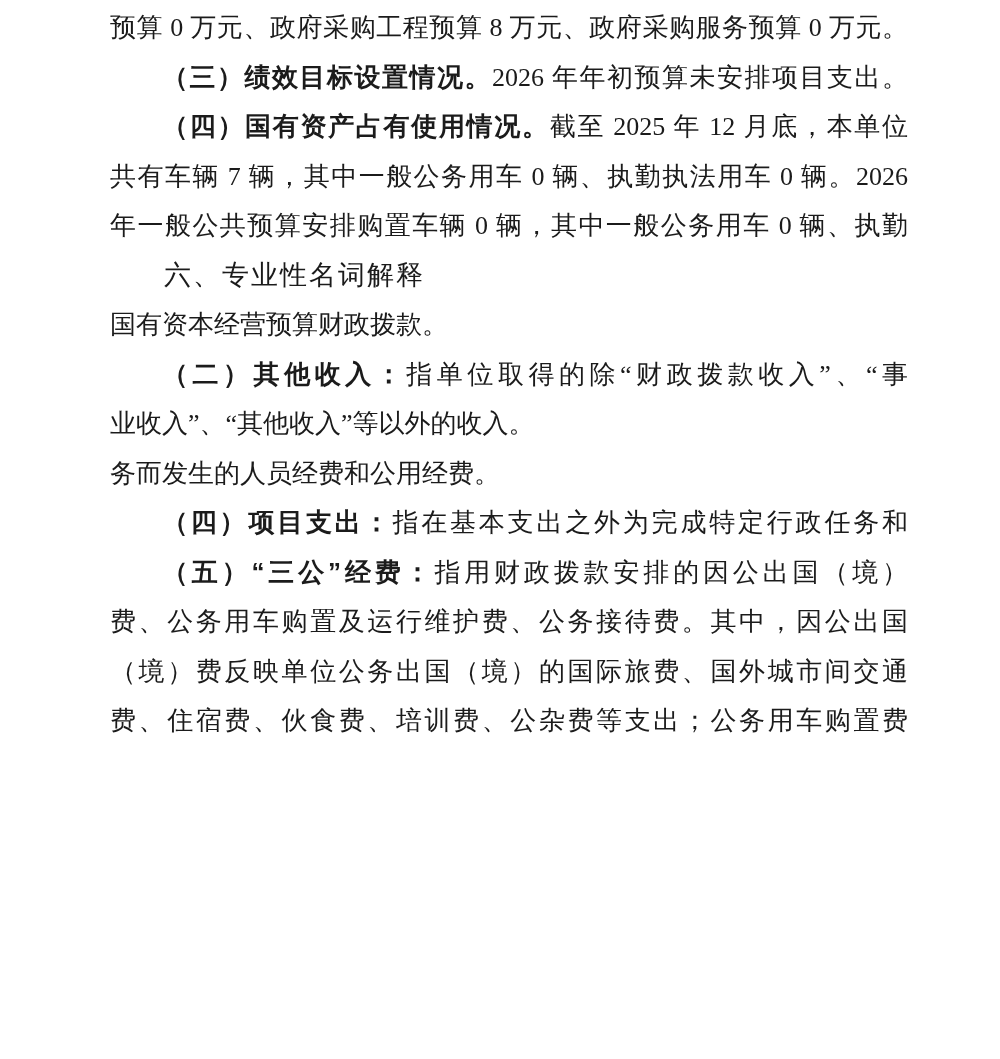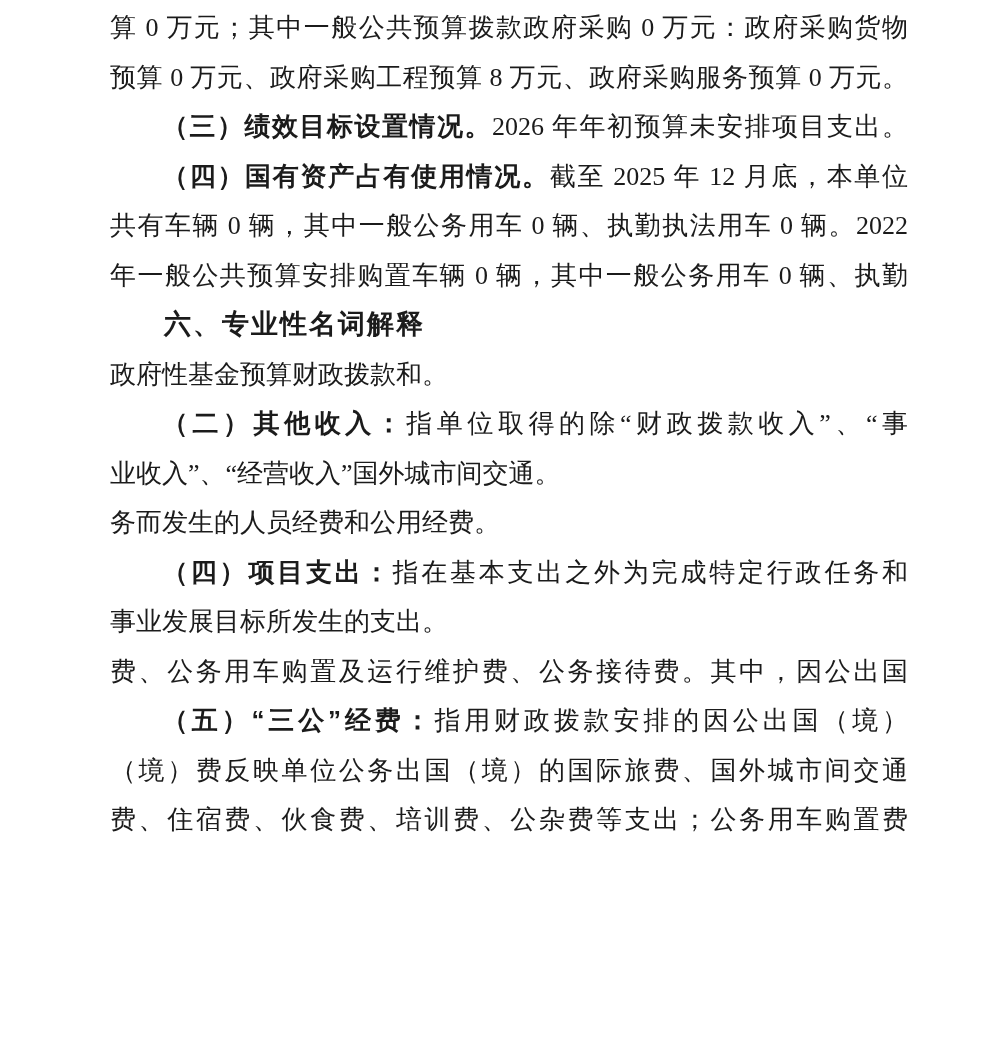--- a/index.html
+++ b/index.html
@@ -33,58 +33,56 @@
   .line.fill { text-align-last: justify; }
   .line.indent { text-indent: 2em; }
   .run { font-weight: normal; }
   .run.bold {
     font-family: "Liberation Sans", "DejaVu Sans", sans-serif;
     font-weight: 700;
   }
   .para.heading .line { font-size: 27px; }
   .para.heading .run {
     font-family: "Liberation Sans", "DejaVu Sans", sans-serif;
-    font-weight: 700;
+    font-weight: 400;
     letter-spacing: 2px;
   }
 </style>
 </head>
 <body style="background: rgb(255, 255, 255);">
 
 <div class="page">
   <div class="doc" id="doc" style="color: rgb(27, 27, 27);">
       <div class="para body">
-        <div class="line fill"><span class="run">算 0 万元；其中一般公共预算拨款政府采购 0 万元：政府采购货物</span></div>
         <div class="line fill"><span class="run">预算 0 万元、政府采购工程预算 8 万元、政府采购服务预算 0 万元。</span></div>
       </div>
       <div class="para body">
         <div class="line fill indent"><span class="run bold">（三）绩效目标设置情况。</span><span class="run">2026 年年初预算未安排项目支出。</span></div>
       </div>
       <div class="para body">
         <div class="line fill indent"><span class="run bold">（四）国有资产占有使用情况。</span><span class="run">截至 2025 年 12 月底，本单位</span></div>
-        <div class="line fill"><span class="run">共有车辆 0 辆，其中一般公务用车 0 辆、执勤执法用车 0 辆。2022</span></div>
+        <div class="line fill"><span class="run">共有车辆 7 辆，其中一般公务用车 0 辆、执勤执法用车 0 辆。2026</span></div>
         <div class="line fill"><span class="run">年一般公共预算安排购置车辆 0 辆，其中一般公务用车 0 辆、执勤</span></div>
       </div>
       <div class="para heading">
         <div class="line indent"><span class="run bold">六、专业性名词解释</span></div>
       </div>
       <div class="para body">
-        <div class="line"><span class="run">政府性基金预算财政拨款和。</span></div>
+        <div class="line"><span class="run">国有资本经营预算财政拨款。</span></div>
       </div>
       <div class="para body">
         <div class="line fill indent"><span class="run bold">（二）其他收入：</span><span class="run">指单位取得的除“财政拨款收入”、“事</span></div>
-        <div class="line"><span class="run">业收入”、“经营收入”国外城市间交通。</span></div>
+        <div class="line"><span class="run">业收入”、“其他收入”等以外的收入。</span></div>
       </div>
       <div class="para body">
         <div class="line"><span class="run">务而发生的人员经费和公用经费。</span></div>
       </div>
       <div class="para body">
         <div class="line fill indent"><span class="run bold">（四）项目支出：</span><span class="run">指在基本支出之外为完成特定行政任务和</span></div>
-        <div class="line"><span class="run">事业发展目标所发生的支出。</span></div>
       </div>
       <div class="para body">
+        <div class="line fill indent"><span class="run bold">（五）“三公”经费：</span><span class="run">指用财政拨款安排的因公出国（境）</span></div>
         <div class="line fill"><span class="run">费、公务用车购置及运行维护费、公务接待费。其中，因公出国</span></div>
-        <div class="line fill indent"><span class="run bold">（五）“三公”经费：</span><span class="run">指用财政拨款安排的因公出国（境）</span></div>
         <div class="line fill"><span class="run">（境）费反映单位公务出国（境）的国际旅费、国外城市间交通</span></div>
         <div class="line fill"><span class="run">费、住宿费、伙食费、培训费、公杂费等支出；公务用车购置费</span></div>
       </div>
     </div>
 </div>
 
 </body></html>

